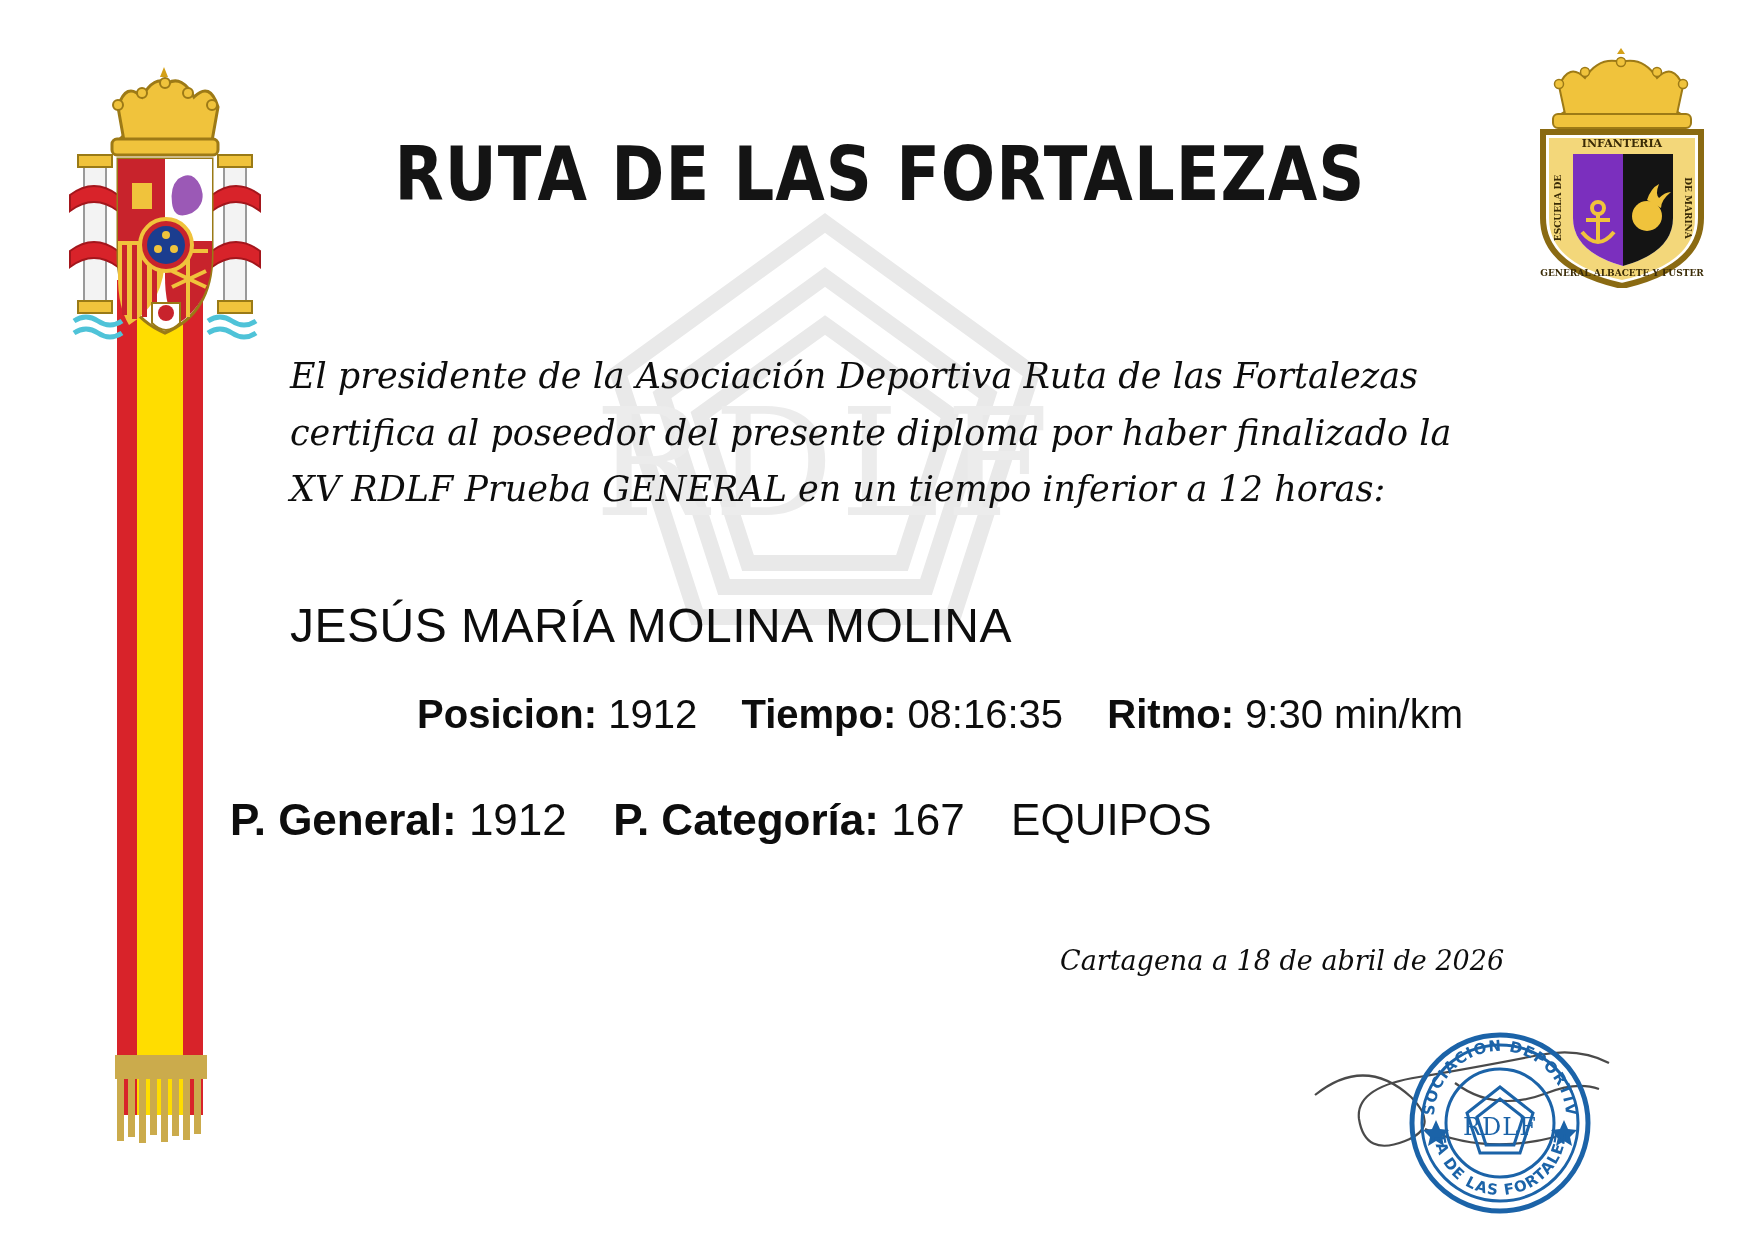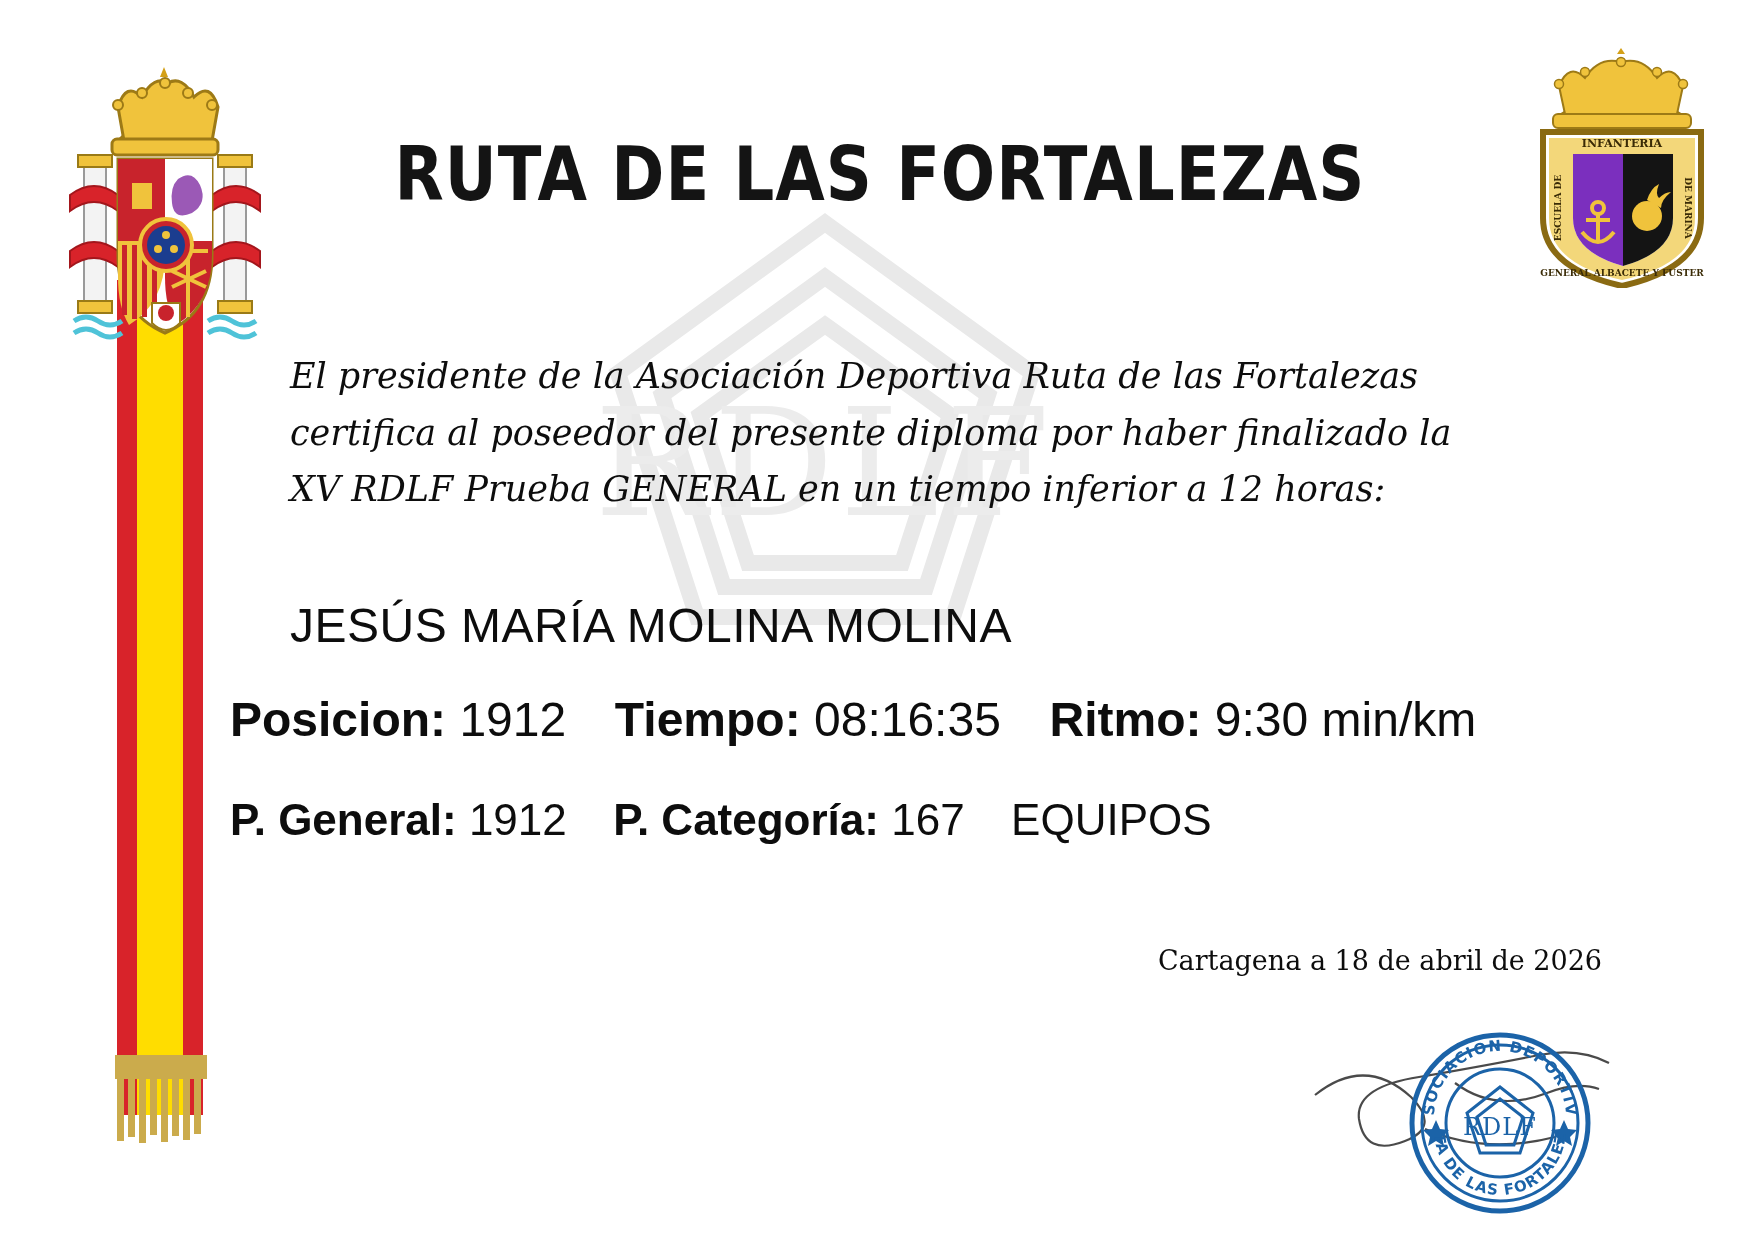--- a/index.html
+++ b/index.html
@@ -88,22 +88,22 @@
     letter-spacing: 0.5px;
     color: #0d0d0d;
   }
 
   
   .results-1 {
     position: absolute;
     left: 230px;
     top: 692px;
     width: 1420px;
-    text-align: left;
-    font-size: 48px;
+    text-align: center;
+    font-size: 40px;
     color: #0d0d0d;
     white-space: nowrap;
   }
   .results-1 .lbl { font-weight: bold; }
   .gap { display: inline-block; width: 22px; }
 
   
   .results-2 {
     position: absolute;
     left: 230px;
@@ -114,22 +114,23 @@
     white-space: nowrap;
   }
   .results-2 .lbl { font-weight: bold; }
 
   
   .sign-block {
     position: absolute;
     right: 55px;
     top: 940px;
     width: 640px;
-    text-align: center;
+    text-align: left;
     font-family: "DejaVu Serif", serif;
+    font-style: italic;
     font-size: 27px;
     line-height: 1.55;
     color: #0d0d0d;
   }
 
   
   .stamp-wrap {
     position: absolute;
     left: 1305px;
     top: 1025px;

